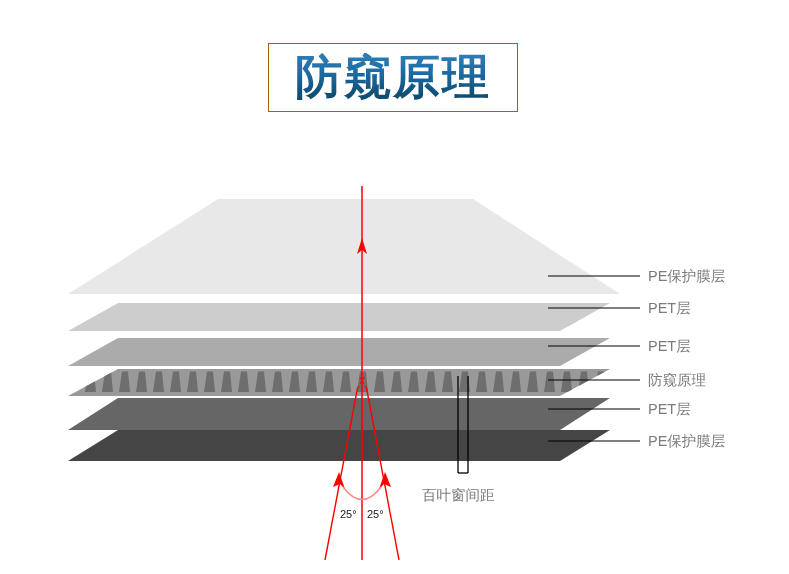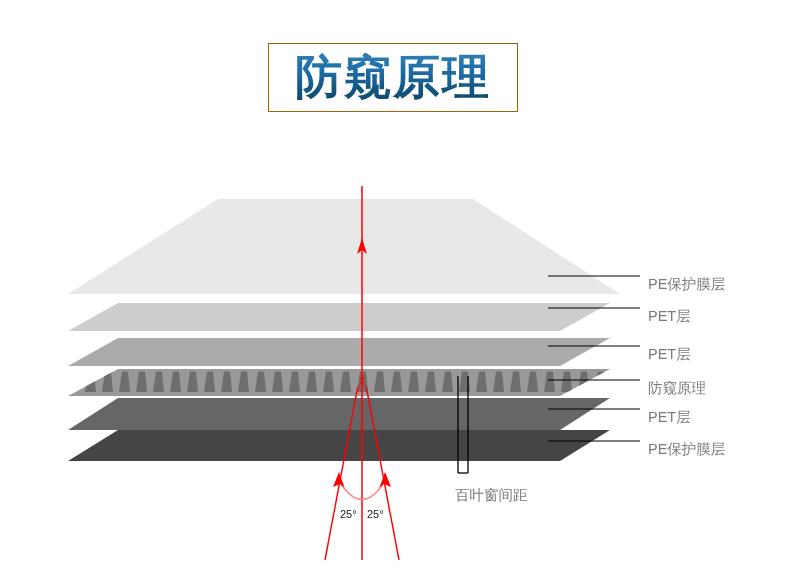--- a/index.html
+++ b/index.html
@@ -47,21 +47,20 @@
     position: absolute;
     left: 0;
     top: 0;
   }
   .layer-label {
     position: absolute;
     font-size: 14.5px;
     color: #7b7b7b;
     white-space: nowrap;
     line-height: 1;
-    margin-top: 8px;
   }
   .spacing-label {
     position: absolute;
     font-size: 14.5px;
     color: #7b7b7b;
     white-space: nowrap;
     line-height: 1;
   }
   .angle-label {
     position: absolute;
@@ -177,18 +176,18 @@
     </g>
   </svg>
 
   <div class="layer-label" style="left:648px; top:269px;">PE保护膜层</div>
   <div class="layer-label" style="left:648px; top:301px;">PET层</div>
   <div class="layer-label" style="left:648px; top:339px;">PET层</div>
   <div class="layer-label" style="left:648px; top:373px;">防窥原理</div>
   <div class="layer-label" style="left:648px; top:402px;">PET层</div>
   <div class="layer-label" style="left:648px; top:434px;">PE保护膜层</div>
 
-  <div class="spacing-label" style="left:422px; top:488px;margin-left:33px;">百叶窗间距</div>
+  <div class="spacing-label" style="left:422px; top:488px;">百叶窗间距</div>
 
   <div class="angle-label" style="left:340px; top:509px;">25°</div>
   <div class="angle-label" style="left:367px; top:509px;">25°</div>
 
 </div>
 
 </body></html>

